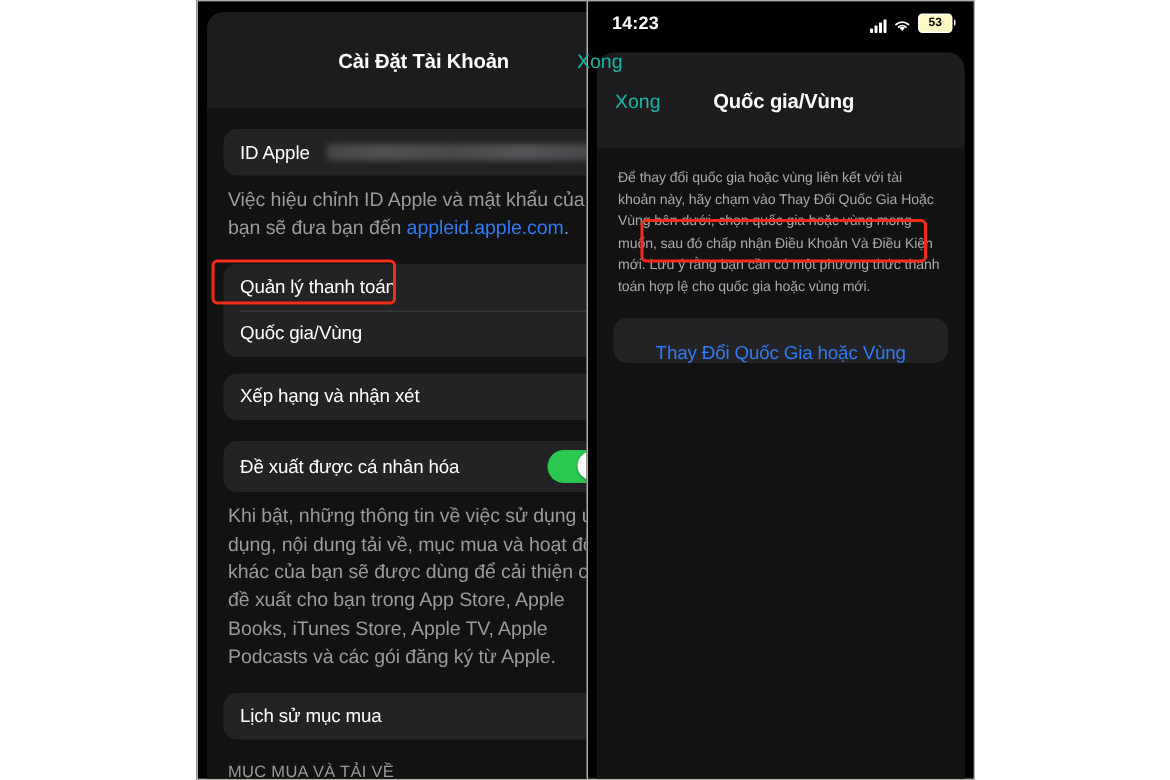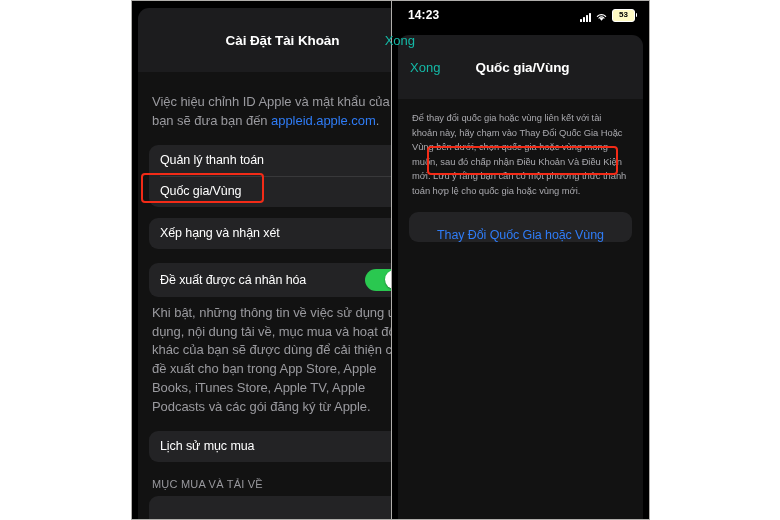--- a/index.html
+++ b/index.html
@@ -334,20 +334,26 @@
 
           <div class="navbar">
             <div class="nav-title">Cài Đặt Tài Khoản</div>
             <button class="nav-action right">Xong</button>
           </div>
 
           <div class="content">
 
             <div class="spacer-lg"></div>
 
+            <div class="group">
+              <div class="row">
+                <span class="row-label">ID Apple</span>
+                <span class="row-value-blur"></span>
+              </div>
+            </div>
             <div class="footnote">
               <span>Việc hiệu chỉnh ID Apple và mật khẩu của bạn sẽ đưa bạn đến </span><a href="#">appleid.apple.com</a><span>.</span>
             </div>
 
             <div class="spacer-lg"></div>
 
             <div class="group">
               <div class="row">
                 <span class="row-label">Quản lý thanh toán</span>
                 <span class="chevron"></span>

